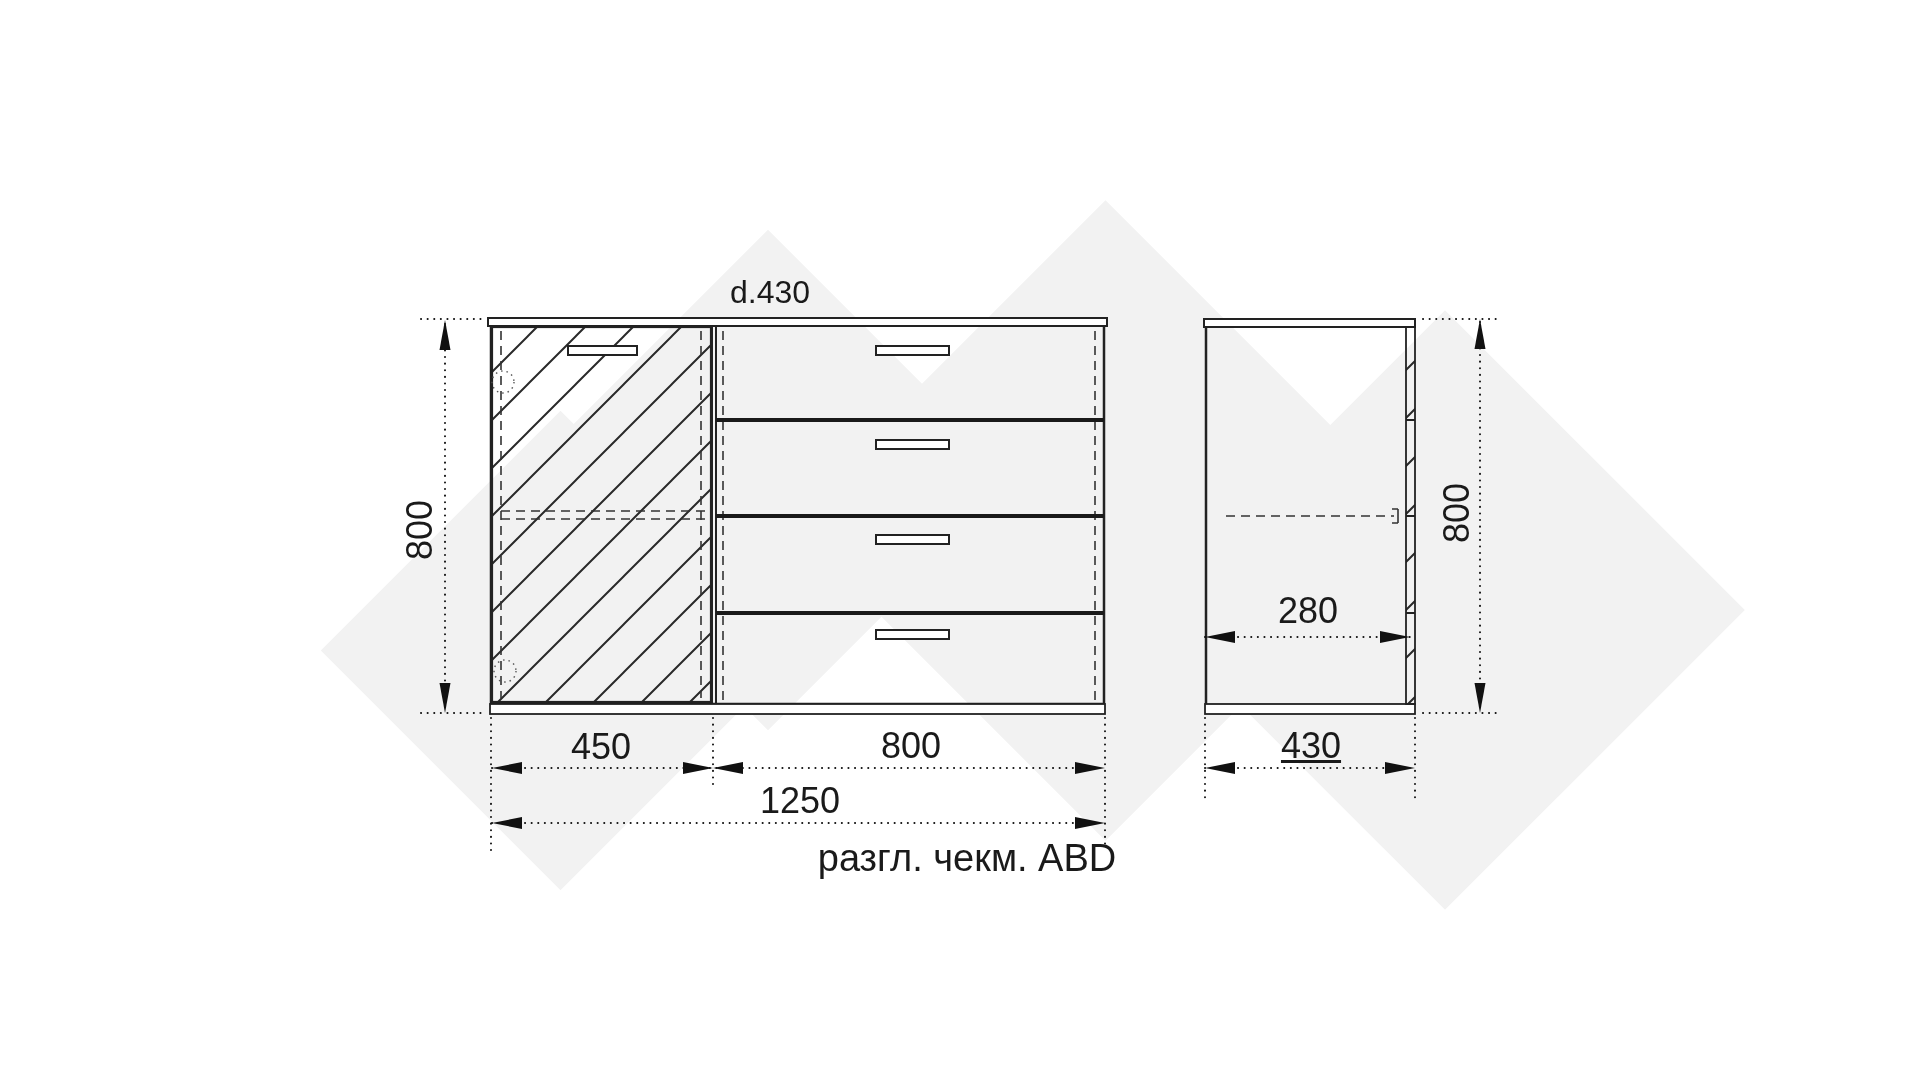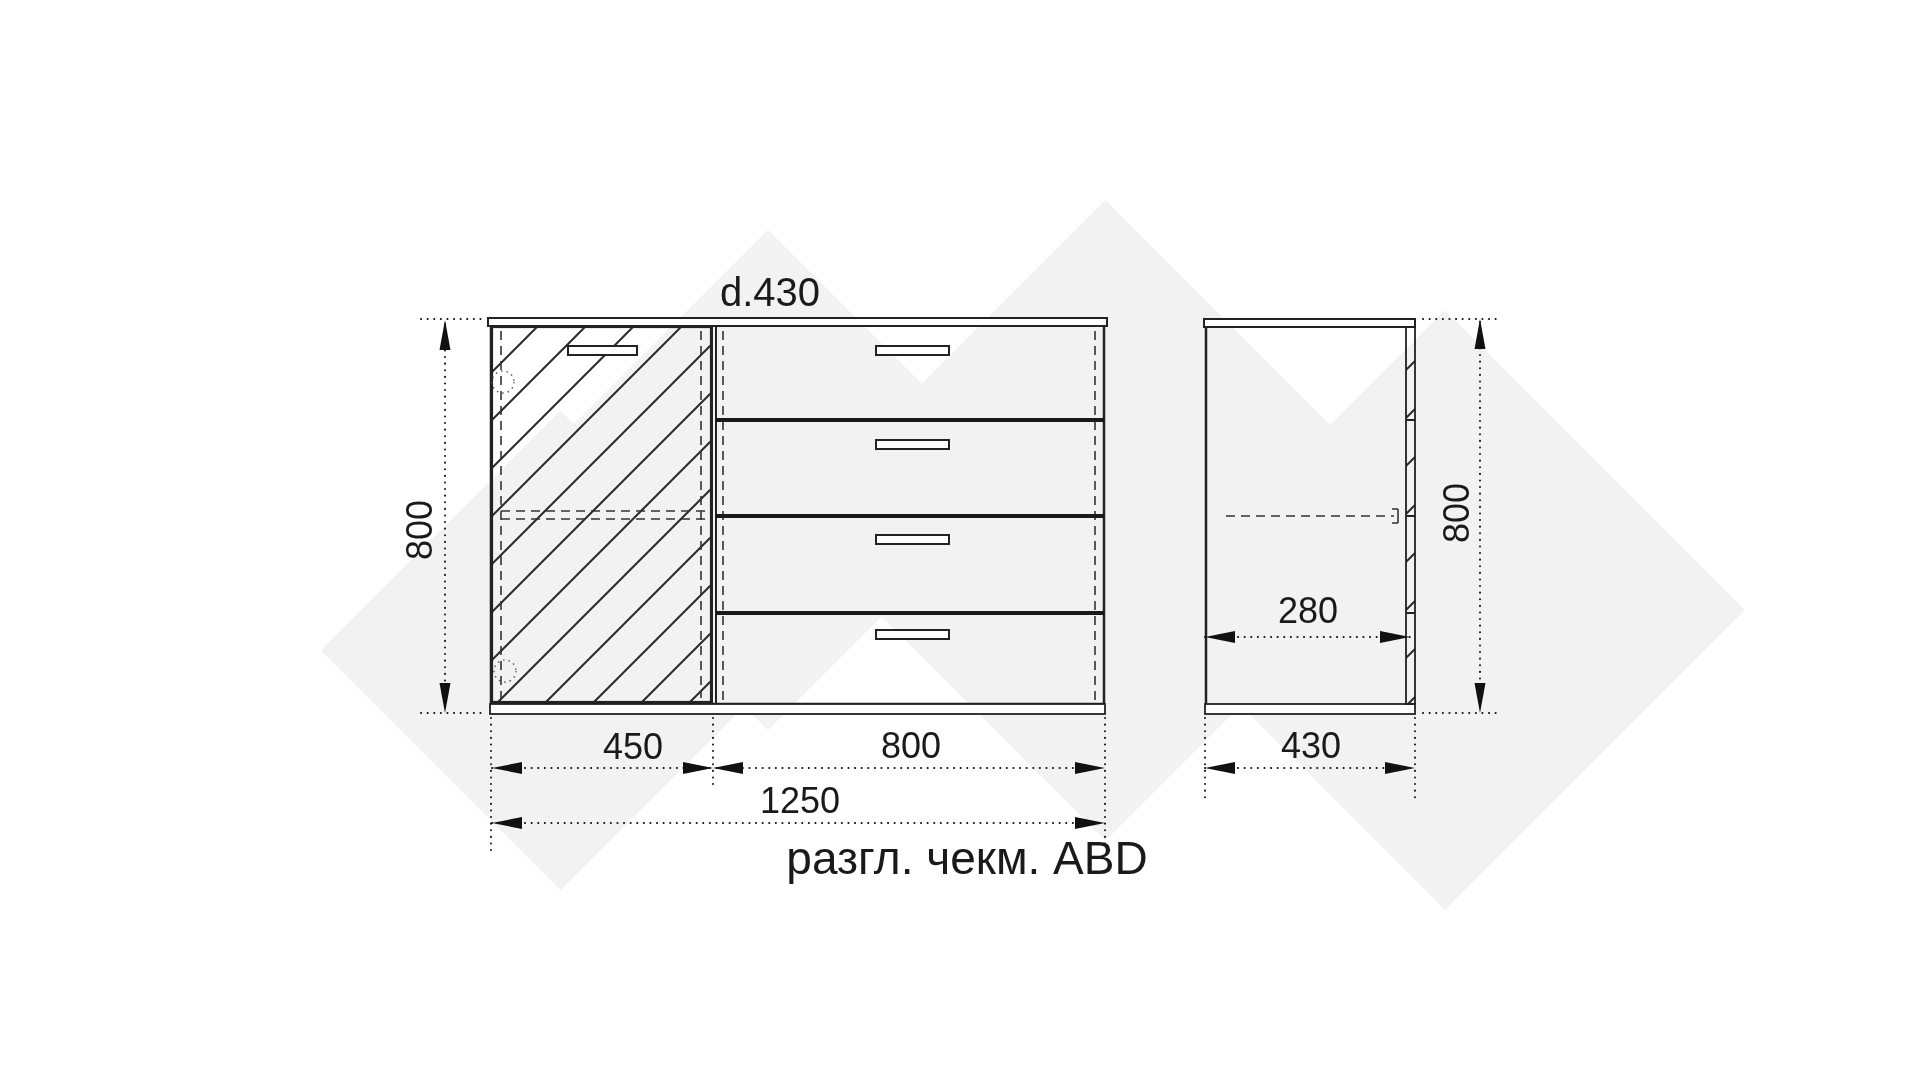--- a/index.html
+++ b/index.html
@@ -2,23 +2,23 @@
 <html><head>
 <meta charset="utf-8">
 <style>
   html,body{margin:0;padding:0;background:#ffffff;}
   #stage{position:relative;width:1920px;height:1080px;background:#ffffff;overflow:hidden;
          font-family:"Liberation Sans", sans-serif;color:#1a1a1a;}
   .wm{position:absolute;background:#f2f2f2;transform:rotate(45deg);}
   svg.linework{position:absolute;left:0;top:0;}
   .lbl{position:absolute;transform:translate(-50%,-50%);white-space:nowrap;
        font-size:36px;color:#1a1a1a;line-height:1;}
-  .lbl.small{font-size:40px;}
+  .lbl.small{font-size:32px;}
   .lbl.rot{transform:translate(-50%,-50%) rotate(-90deg);}
-  .caption{font-size:46px;}
+  .caption{font-size:38px;}
 </style>
 </head>
 <body>
 
 <div id="stage">
 
   <div class="wm" style="left:591px;top:303px;width:354px;height:354px;"></div>
   <div class="wm" style="left:879px;top:294px;width:453px;height:453px;"></div>
   <div class="wm" style="left:1233px;top:398px;width:424px;height:424px;"></div>
   <div class="wm" style="left:391px;top:481px;width:339px;height:339px;"></div>
@@ -117,27 +117,27 @@
       <path d="M1480 322 V710" stroke-width="2" stroke-dasharray="0.1 6.5" stroke-linecap="round" fill="none"></path>
       <polygon points="1480,319 1474.5,349 1485.5,349" fill="#111" stroke="none"></polygon>
       <polygon points="1480,713 1474.5,683 1485.5,683" fill="#111" stroke="none"></polygon>
     </g>
   </svg>
 
   <div class="lbl small" style="left:770px;top:292px;">d.430</div>
 
   <div class="lbl rot" style="left:420px;top:530px;">800</div>
 
-  <div class="lbl" style="left:601px;top:747px;margin-left:32px;">450</div>
+  <div class="lbl" style="left:601px;top:747px;">450</div>
 
   <div class="lbl" style="left:911px;top:746px;">800</div>
 
   <div class="lbl" style="left:800px;top:801px;text-align:center;">1250</div>
 
   <div class="lbl caption" style="left:967px;top:858px;">разгл. чекм. ABD</div>
 
   <div class="lbl" style="left:1308px;top:611px;">280</div>
 
-  <div class="lbl" style="left:1311px;top:746px;">430</div>
+  <div class="lbl" style="left:1311px;top:746px;text-decoration:underline;">430</div>
 
   <div class="lbl rot" style="left:1457px;top:513px;">800</div>
 
 </div>
 
 </body></html>

